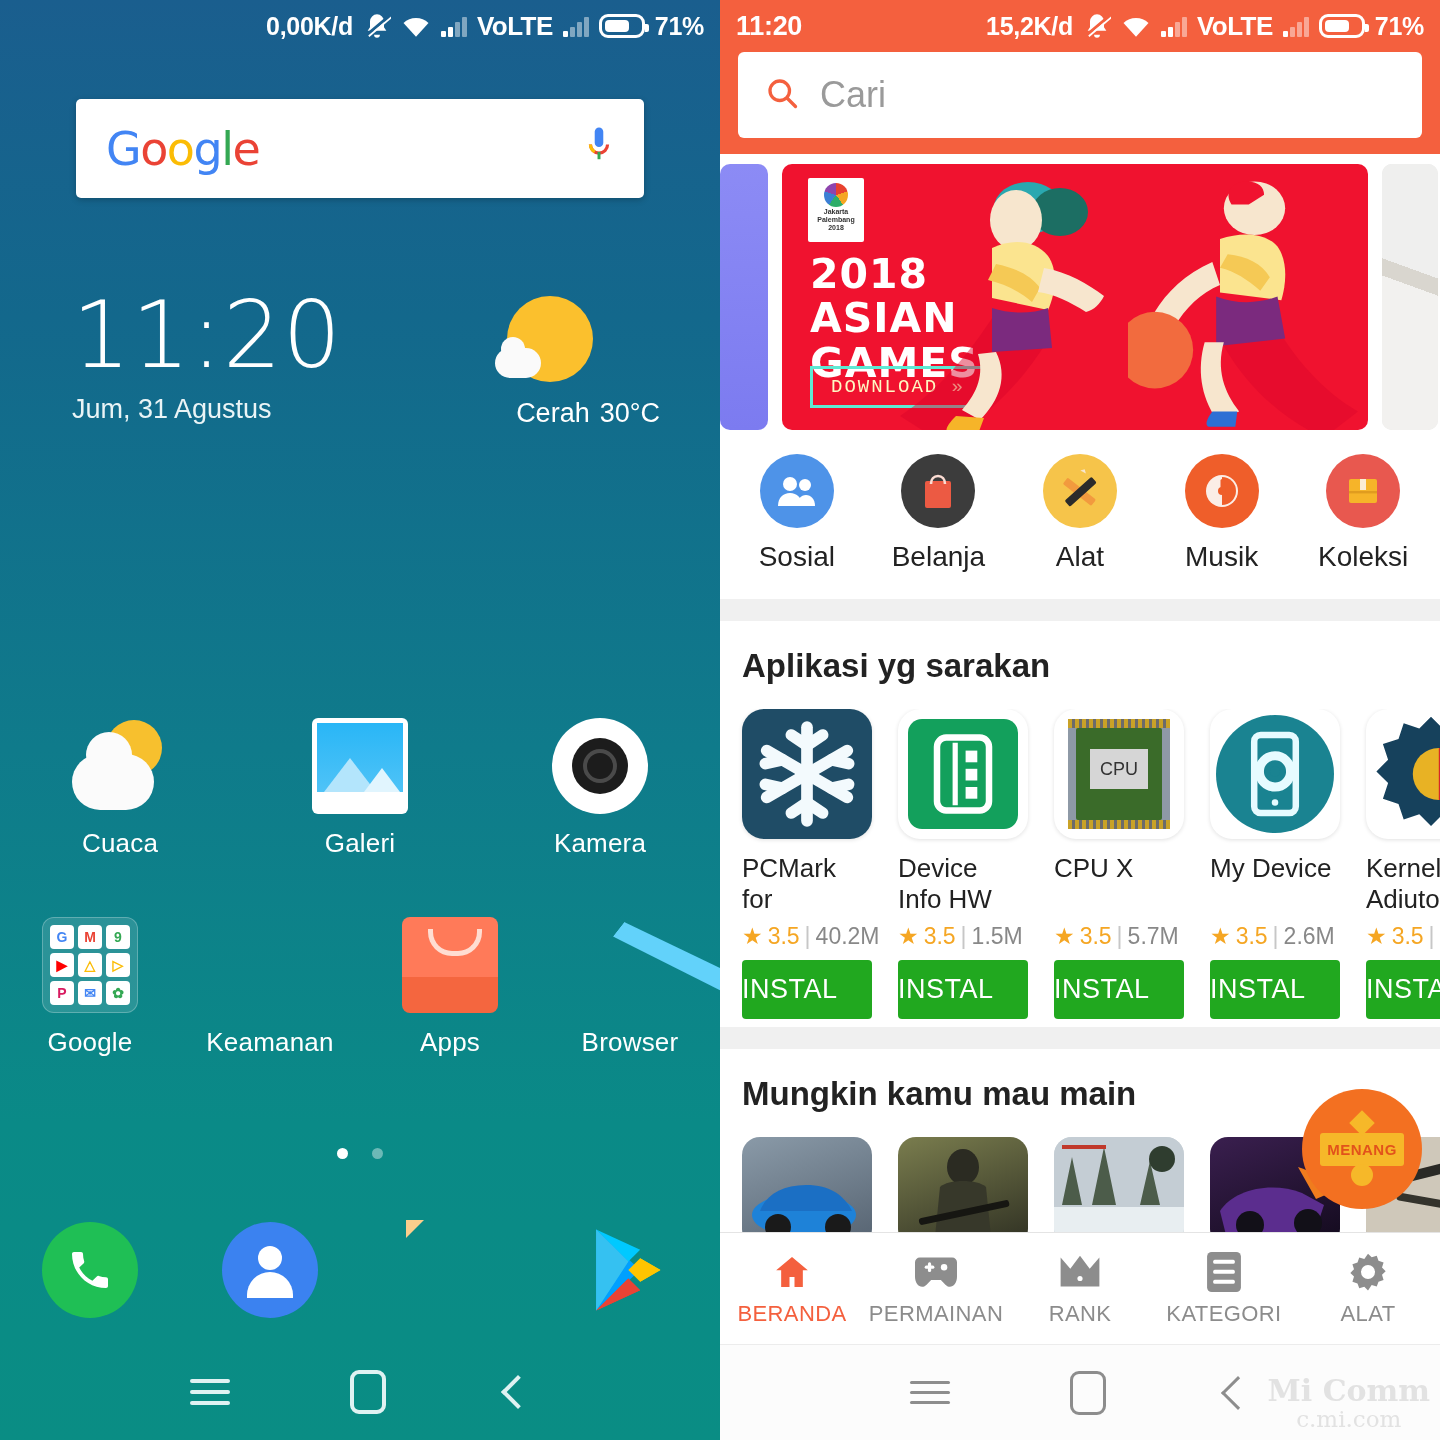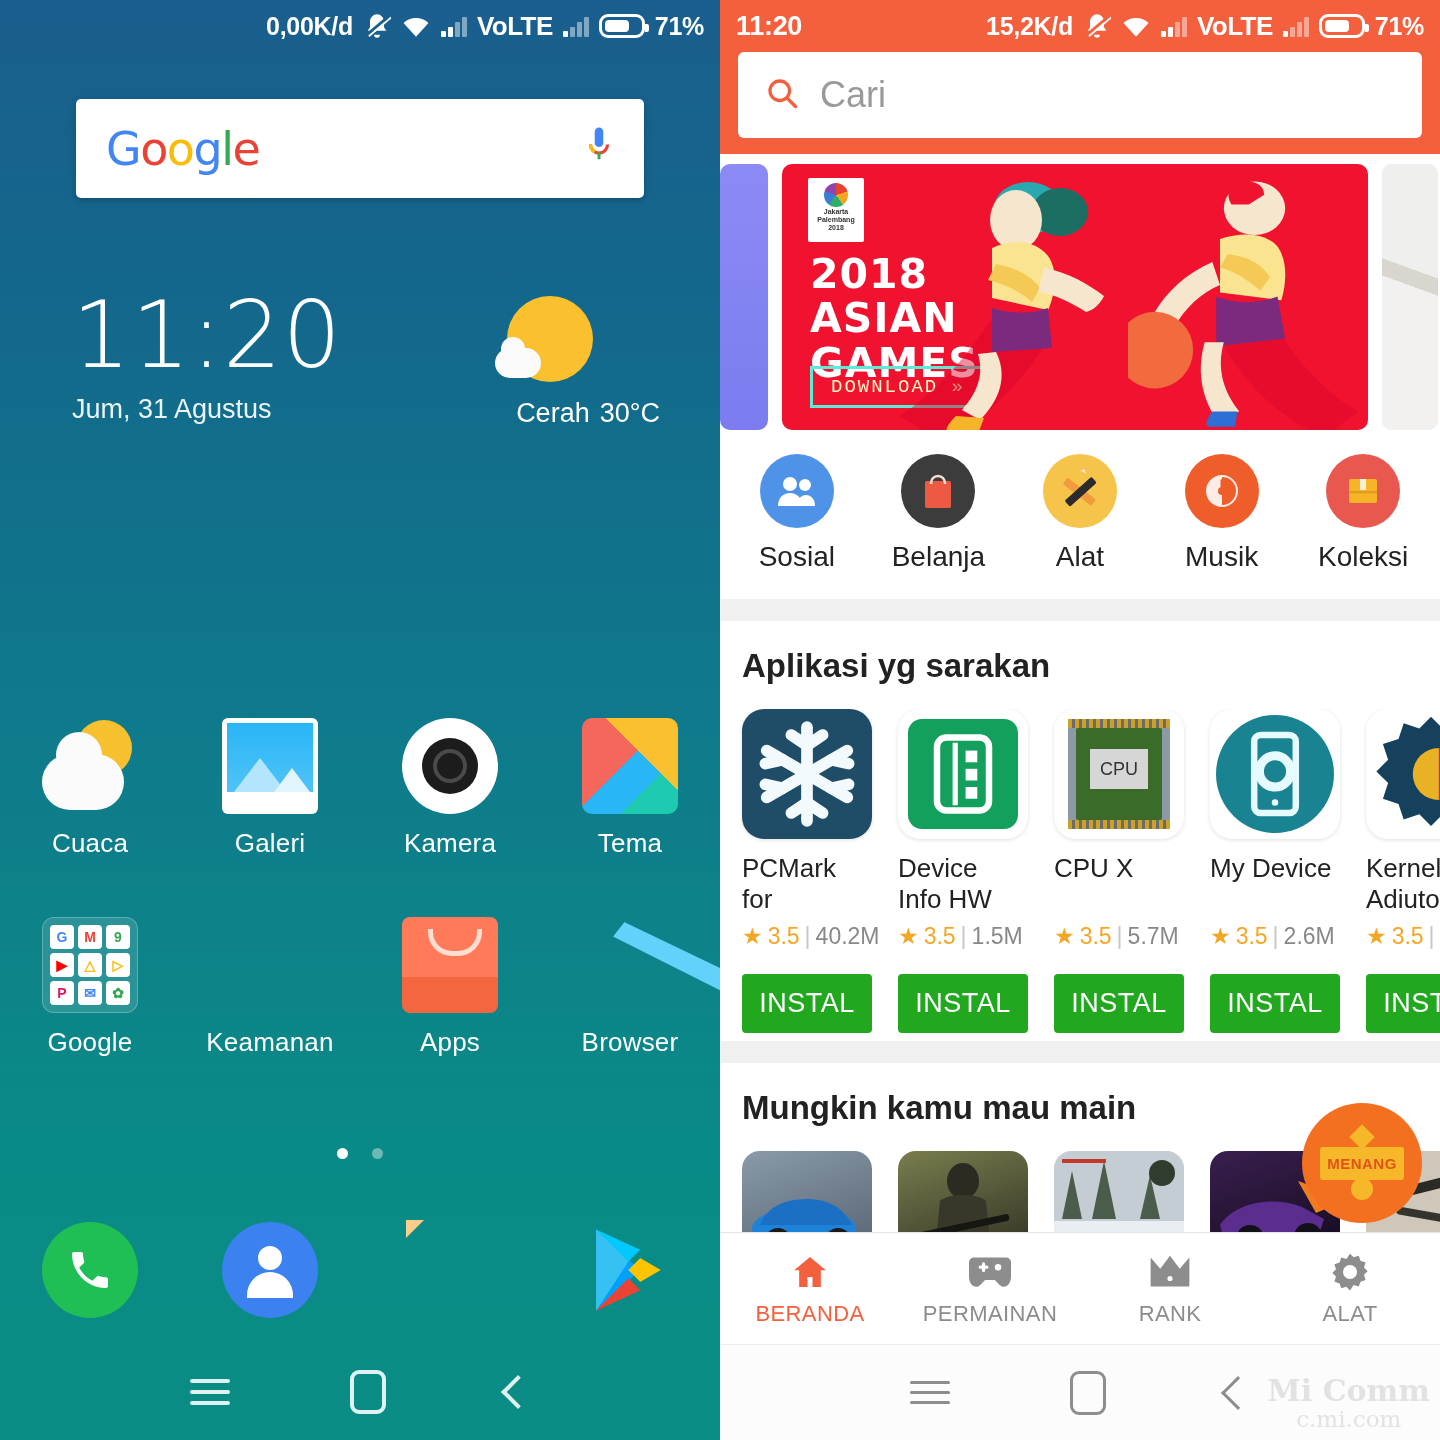--- a/index.html
+++ b/index.html
@@ -203,21 +203,21 @@
   .appitem .thumb { width:130px; height:130px; border-radius:22px; overflow:hidden;
                     position:relative; box-shadow:0 1px 4px rgba(0,0,0,.12);text-align:right; }
   .appitem .nm { font-size:26px; color:#222; margin-top:14px; line-height:1.18; height:64px;
                  overflow:hidden; }
   .appitem .meta { font-size:23px; margin-top:6px; display:flex; align-items:center; gap:5px;
                    white-space:nowrap; }
   .appitem .meta .st { color:#F5A623; font-size:23px; }
   .appitem .meta .rt { color:#F5A623; }
   .appitem .meta .sep { color:#c7c7c7; }
   .appitem .meta .sz { color:#888; }
-  .instbtn { margin-top:24px; background:#21A81F; color:#fff; font-size:27px; text-align:center;
+  .instbtn { margin-top:10px; background:#21A81F; color:#fff; font-size:27px; 
              padding:14px 0; border-radius:4px; letter-spacing:.5px; }
 
   .gamelist { display:flex; gap:26px; padding:0 22px; position:relative; }
   .gameitem { width:130px; height:110px; flex:none; border-radius:18px; overflow:hidden;
               position:relative; }
   .menang { position:absolute; right:18px; top:-48px; width:120px; height:120px;
             border-radius:50%; background:#F37021; display:flex; align-items:center;
             justify-content:center; }
   .menang .tag { background:#F6B829; color:#E2521B; font-size:15px; font-weight:bold;
      padding:8px 7px; border-radius:3px; letter-spacing:.5px; position:relative; }
@@ -331,24 +331,20 @@
               <span class="m2"></span>
             </div>
           <div class="applabel">Galeri</div>
         </div>
         <div class="appcell">
           <div class="appicon ic-camera">
               <i></i>
             </div>
           <div class="applabel">Kamera</div>
         </div>
-        <div class="appcell">
-          <div class="appicon ic-theme"></div>
-          <div class="applabel">Tema</div>
-        </div>
       </div>
 
       <div class="approw">
         <div class="appcell">
           <div class="appicon ic-folder">
             <b style="color:#4285F4">G</b>
             <b style="color:#EA4335">M</b>
             <b style="color:#34A853">9</b>
             <b style="color:#FF0000">▶</b>
             <b style="color:#FBBC05">△</b>
@@ -760,20 +756,31 @@
         <div class="tabicon">
           <svg width="42" height="36" viewBox="0 0 26 22" fill="#8d8d8d">
               <path d="M1 2l6 7 6-8 6 8 6-7v18H1z"></path>
               <circle cx="13" cy="15" r="1.6" fill="#fff"></circle>
             </svg>
         </div>
         <div class="tablabel">RANK</div>
       </div>
       <div class="tab">
         <div class="tabicon">
+          <svg width="36" height="40" viewBox="0 0 22 26" fill="#8d8d8d">
+              <rect width="22" height="26" rx="3"></rect>
+              <rect x="4" y="5" width="14" height="2.6" fill="#fff" rx="1"></rect>
+              <rect x="4" y="11.5" width="14" height="2.6" fill="#fff" rx="1"></rect>
+              <rect x="4" y="18" width="14" height="2.6" fill="#fff" rx="1"></rect>
+            </svg>
+        </div>
+        <div class="tablabel">KATEGORI</div>
+      </div>
+      <div class="tab">
+        <div class="tabicon">
           <svg width="42" height="42" viewBox="0 0 24 24" fill="#8d8d8d">
               <path d="M12 1.5l2.1 2.1 2.9-.9 1 2.8 2.9 1-.9 2.9 2.1 2.1-2.1 2.1.9 2.9-2.9 1-1 2.8-2.9-.9L12 22.5l-2.1-2.1-2.9.9-1-2.8-2.9-1 .9-2.9L1.9 12.5 4 10.4l-.9-2.9 2.9-1 1-2.8 2.9.9z"></path>
               <circle cx="12" cy="12" r="4" fill="#fff"></circle>
             </svg>
         </div>
         <div class="tablabel">ALAT</div>
       </div>
     </div>
 
     <div class="navbar nav-st">

